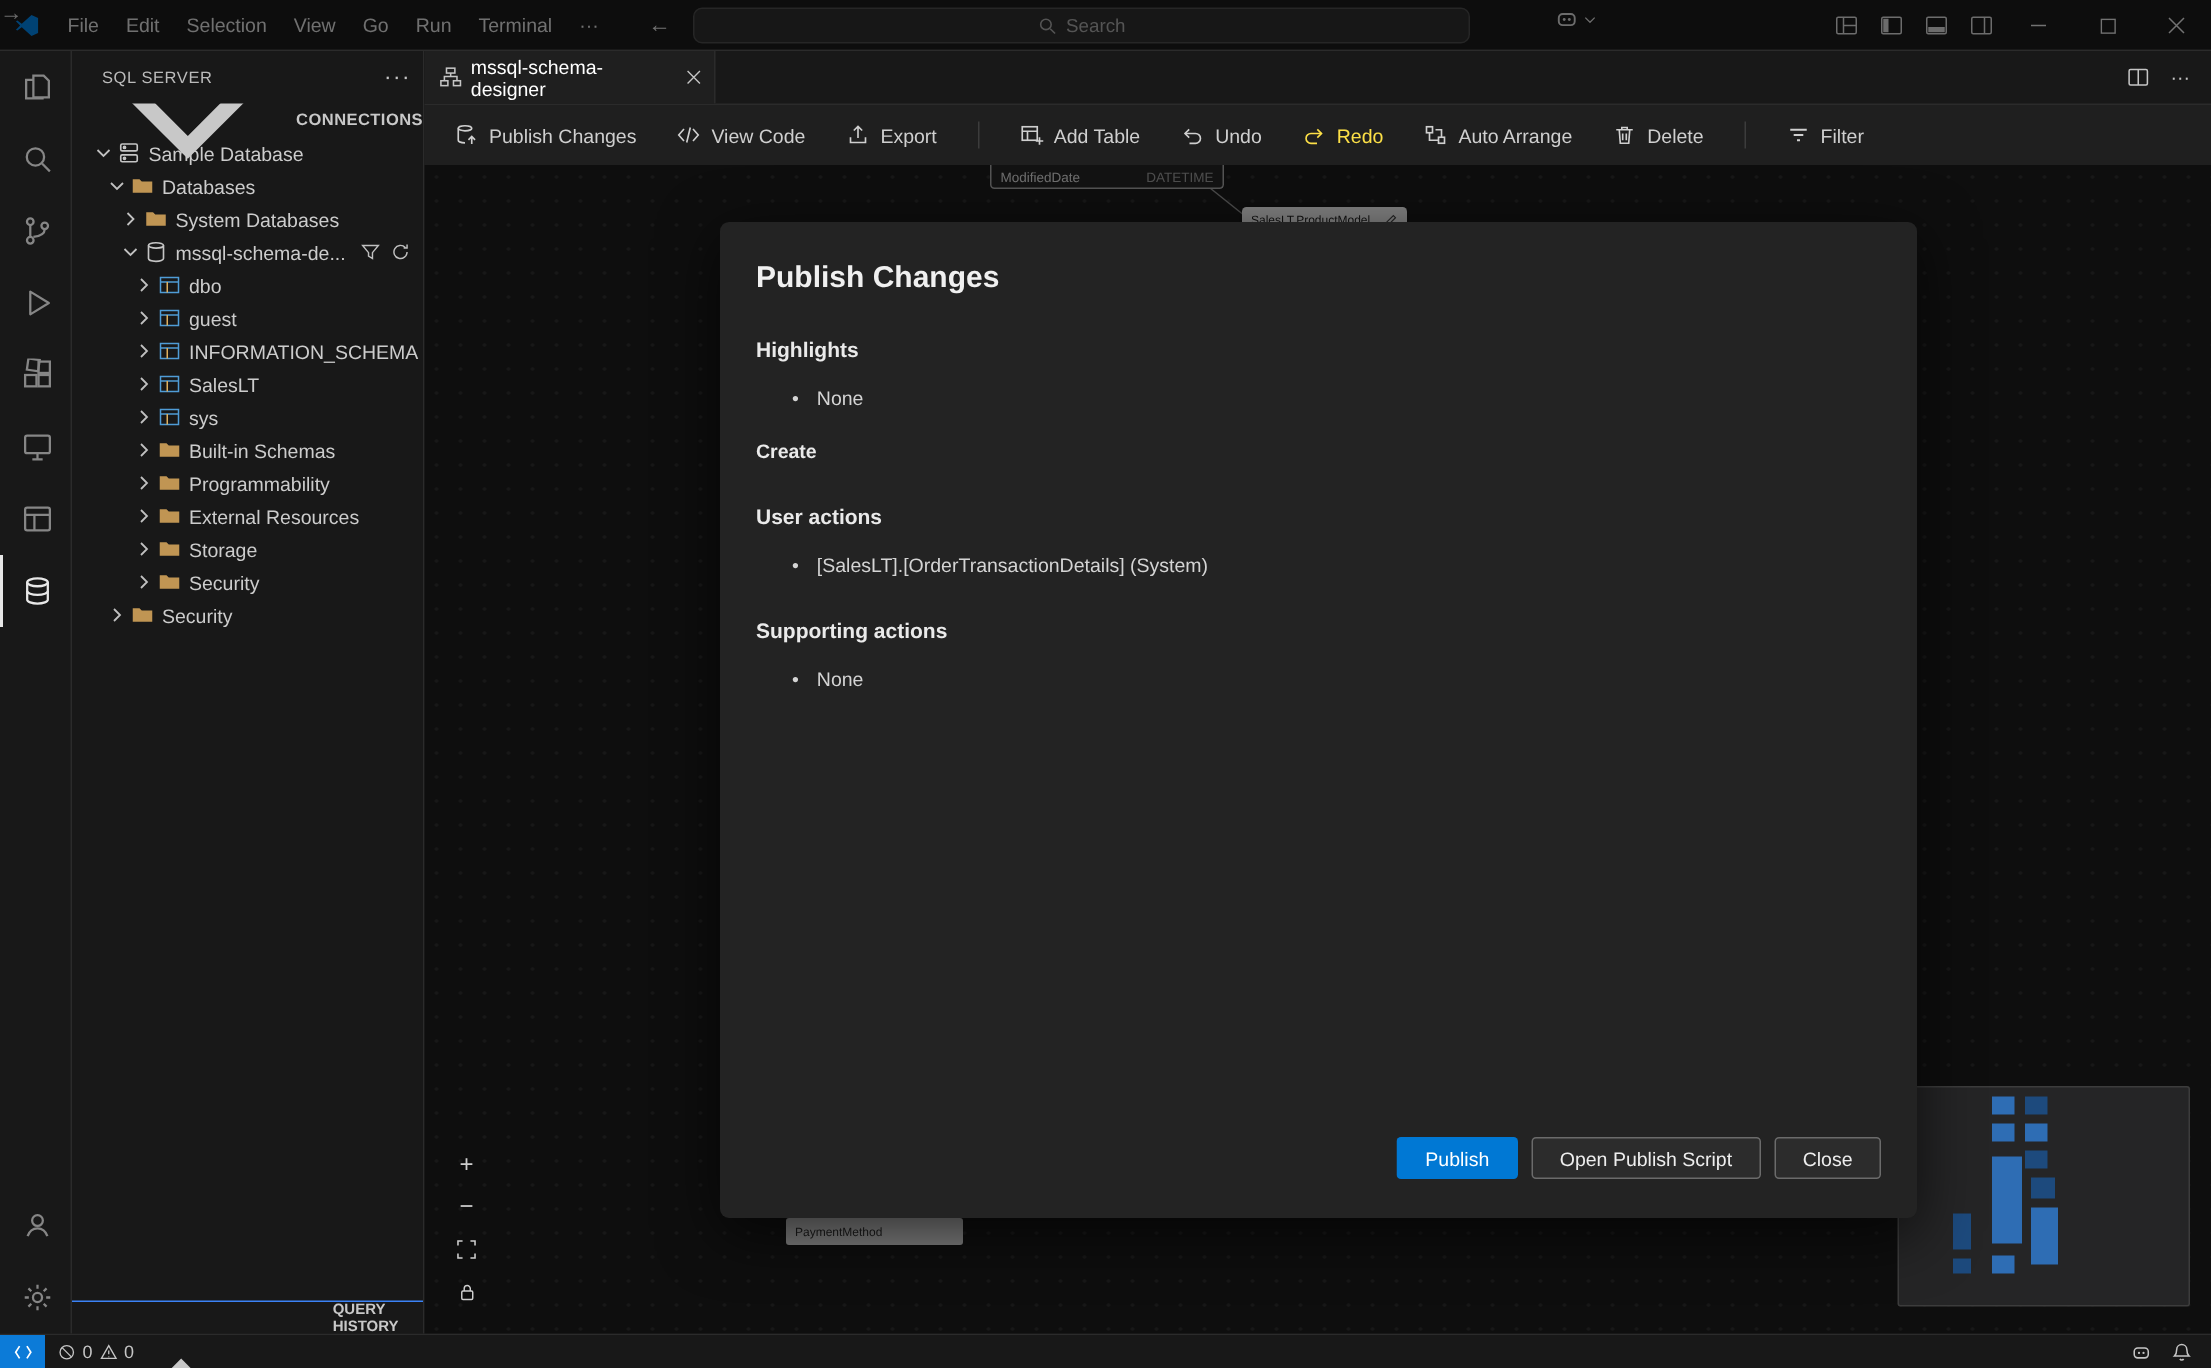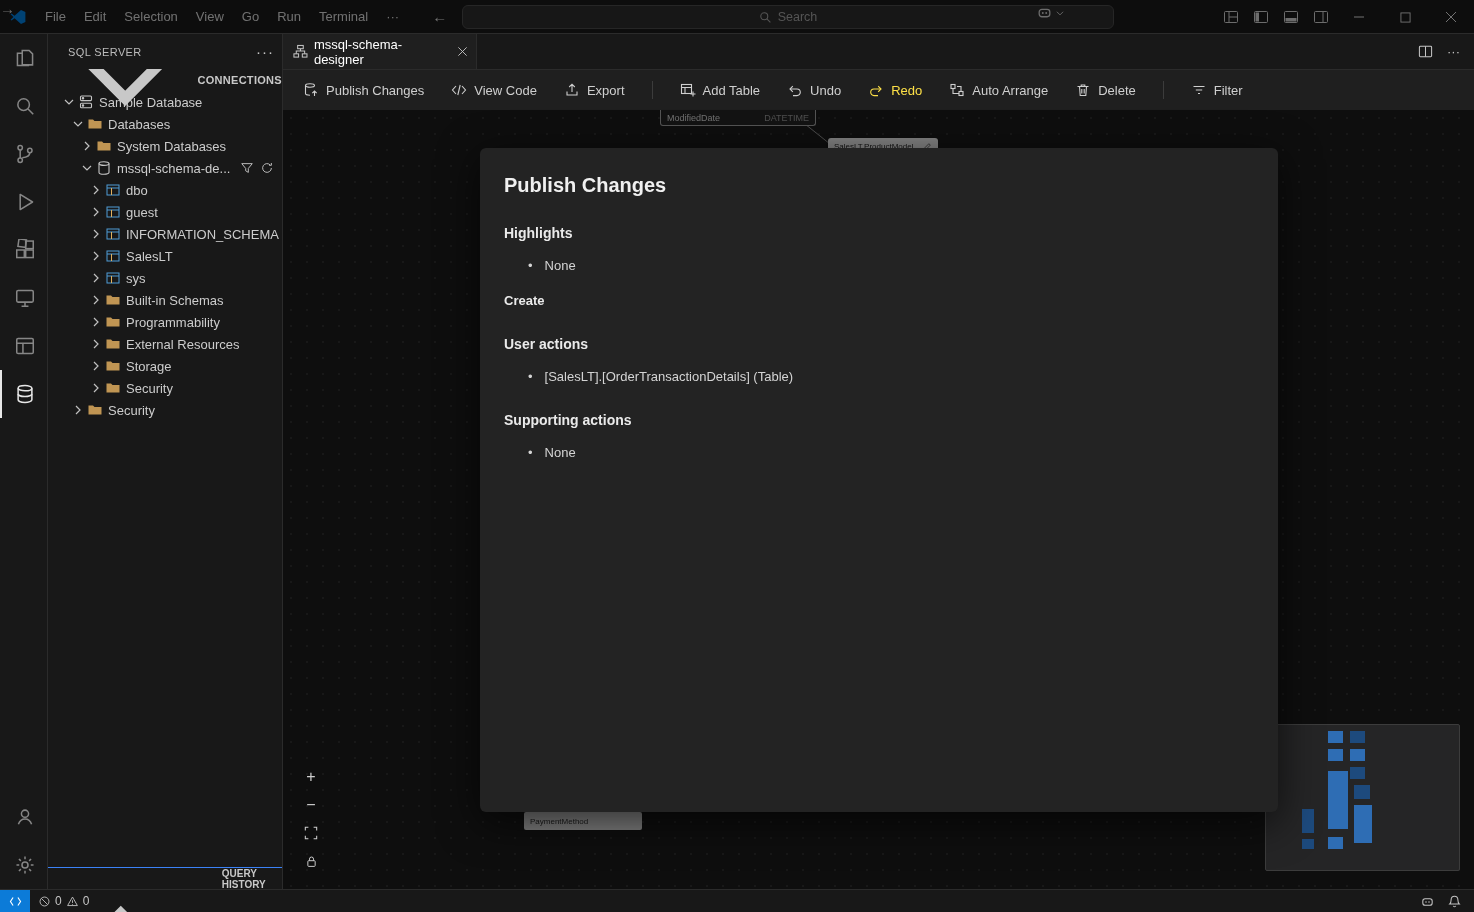--- a/index.html
+++ b/index.html
@@ -7,21 +7,21 @@
   body { background:#181818; color:#ccc; font-family:"Liberation Sans","DejaVu Sans",sans-serif; font-size:13px; position:relative; }
   svg { display:block; }
 
   
   .titlebar { height:34px; background:#181818; border-bottom:1px solid #2b2b2b; display:flex; align-items:center; position:relative; }
   .logo { width:36px; display:flex; justify-content:center; }
   .menus { display:flex; align-items:center; }
   .menu-item { padding:0 9px; height:24px; line-height:24px; border-radius:5px; color:#cccccc; cursor:default; }
   .nav-arrows { display:flex; align-items:center; margin-left:24px; gap:14px; color:#cfcfcf; font-size:15px; }
   .nav-arrows .dim { color:#6c6c6c; }
-  .searchbox { position:absolute; left:462px; top:5px; width:652px; height:24px; background:#2a2a2a; border:1px solid #454545; border-radius:6px; display:flex; align-items:center; justify-content:center; gap:6px; color:#9a9a9a; font-size:12.5px; }
+  .searchbox { position:absolute; left:462px; top:5px; width:518px; height:24px; background:#2a2a2a; border:1px solid #454545; border-radius:6px; display:flex; align-items:center; justify-content:center; gap:6px; color:#9a9a9a; font-size:12.5px; }
   .tb-right { position:absolute; right:0; top:0; height:34px; display:flex; align-items:center; }
   .tb-icon { width:30px; height:26px; display:flex; align-items:center; justify-content:center; color:#c5c5c5; }
   .copilot-group { position:absolute; left:1036px; top:4px; display:flex; align-items:center; gap:2px; color:#c5c5c5; }
   .win-btn { width:46px; height:34px; display:flex; align-items:center; justify-content:center; color:#cfcfcf; }
 
   
   .main { display:flex; height:855px; }
 
   
   .activitybar { width:48px; background:#181818; border-right:1px solid #2b2b2b; display:flex; flex-direction:column; align-items:center; }
@@ -606,21 +606,26 @@
 </div>
 
 <div class="dialog">
   <div class="dlg-title">Publish Changes</div>
 
   <div class="dlg-h">Highlights</div>
   <div class="dlg-li">None</div>
 
   <div class="dlg-h sub">Create</div>
   <div class="dlg-h">User actions</div>
-  <div class="dlg-li">[SalesLT].[OrderTransactionDetails] (Table)</div>
+  <div class="dlg-li">[SalesLT].[OrderTransactionDetails] (System)</div>
 
   <div class="dlg-h">Supporting actions</div>
   <div class="dlg-li">None</div>
 
   <div class="dlg-flex"></div>
 
 
+  <div class="btn-row">
+    <div class="btn primary">Publish</div>
+    <div class="btn secondary">Open Publish Script</div>
+    <div class="btn secondary">Close</div>
+  </div>
 </div>
 
 </body></html>

